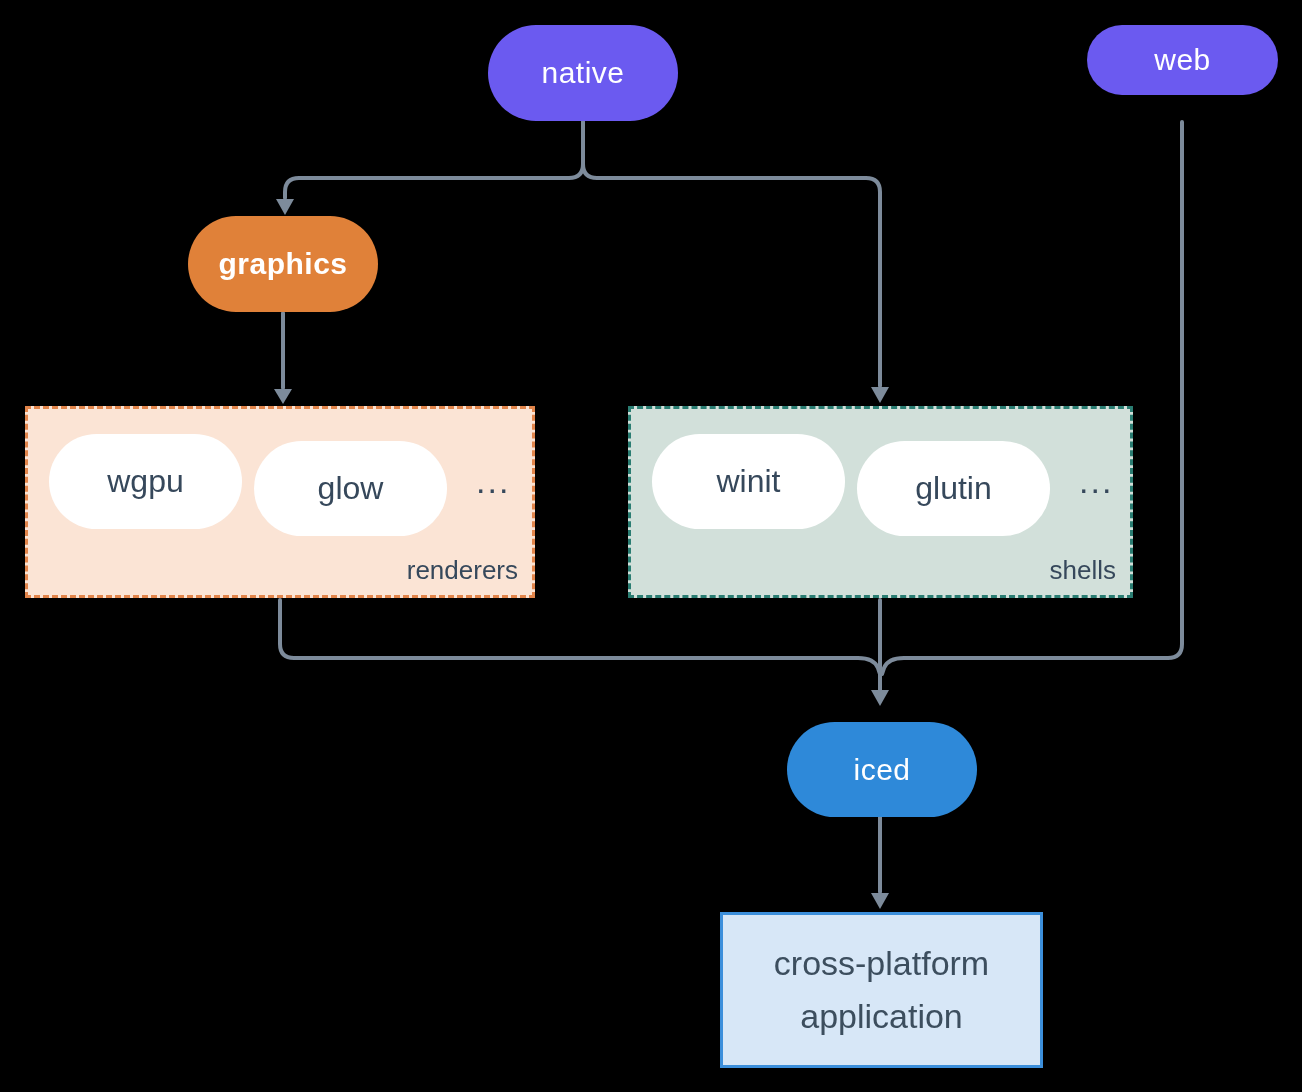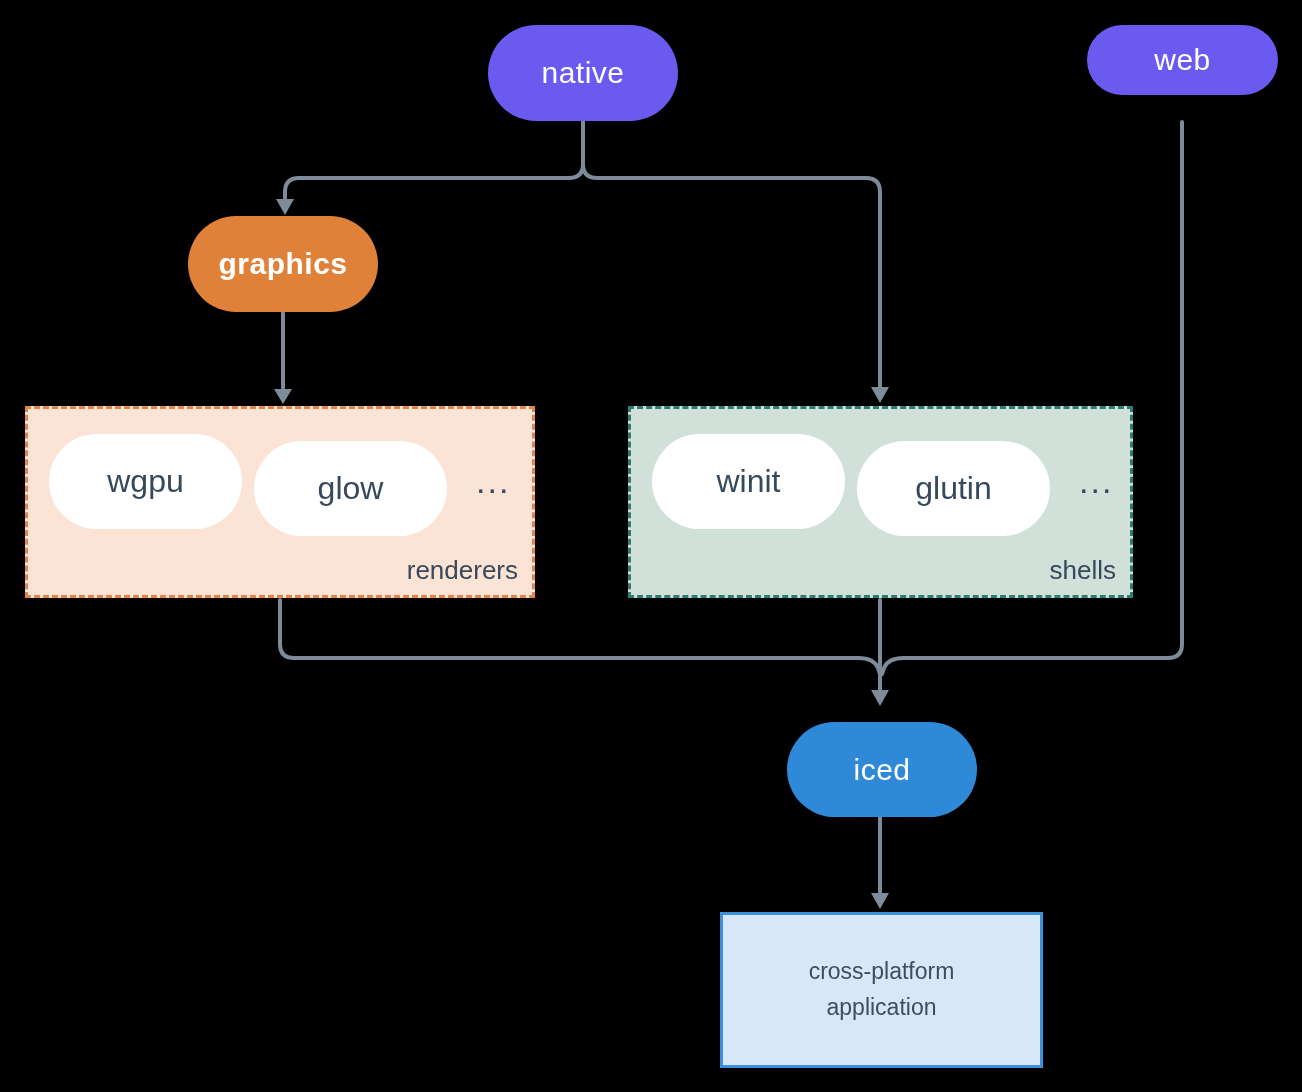--- a/index.html
+++ b/index.html
@@ -120,21 +120,21 @@
     left: 720px; top: 912px;
     width: 323px; height: 156px;
     box-sizing: border-box;
     background: var(--app_bg);
     border: 3px solid var(--app_border);
     display: flex;
     align-items: center;
     justify-content: flex-start;
     text-align: center;
     color: #3c4e5e;
-    font-size: 23px;
+    font-size: 34px;
     line-height: 1.55;
     padding: 0 40px;
   }
 </style>
 </head>
 <body>
 
 <div class="canvas">
 
   <svg class="wires" viewBox="0 0 1302 1092">

